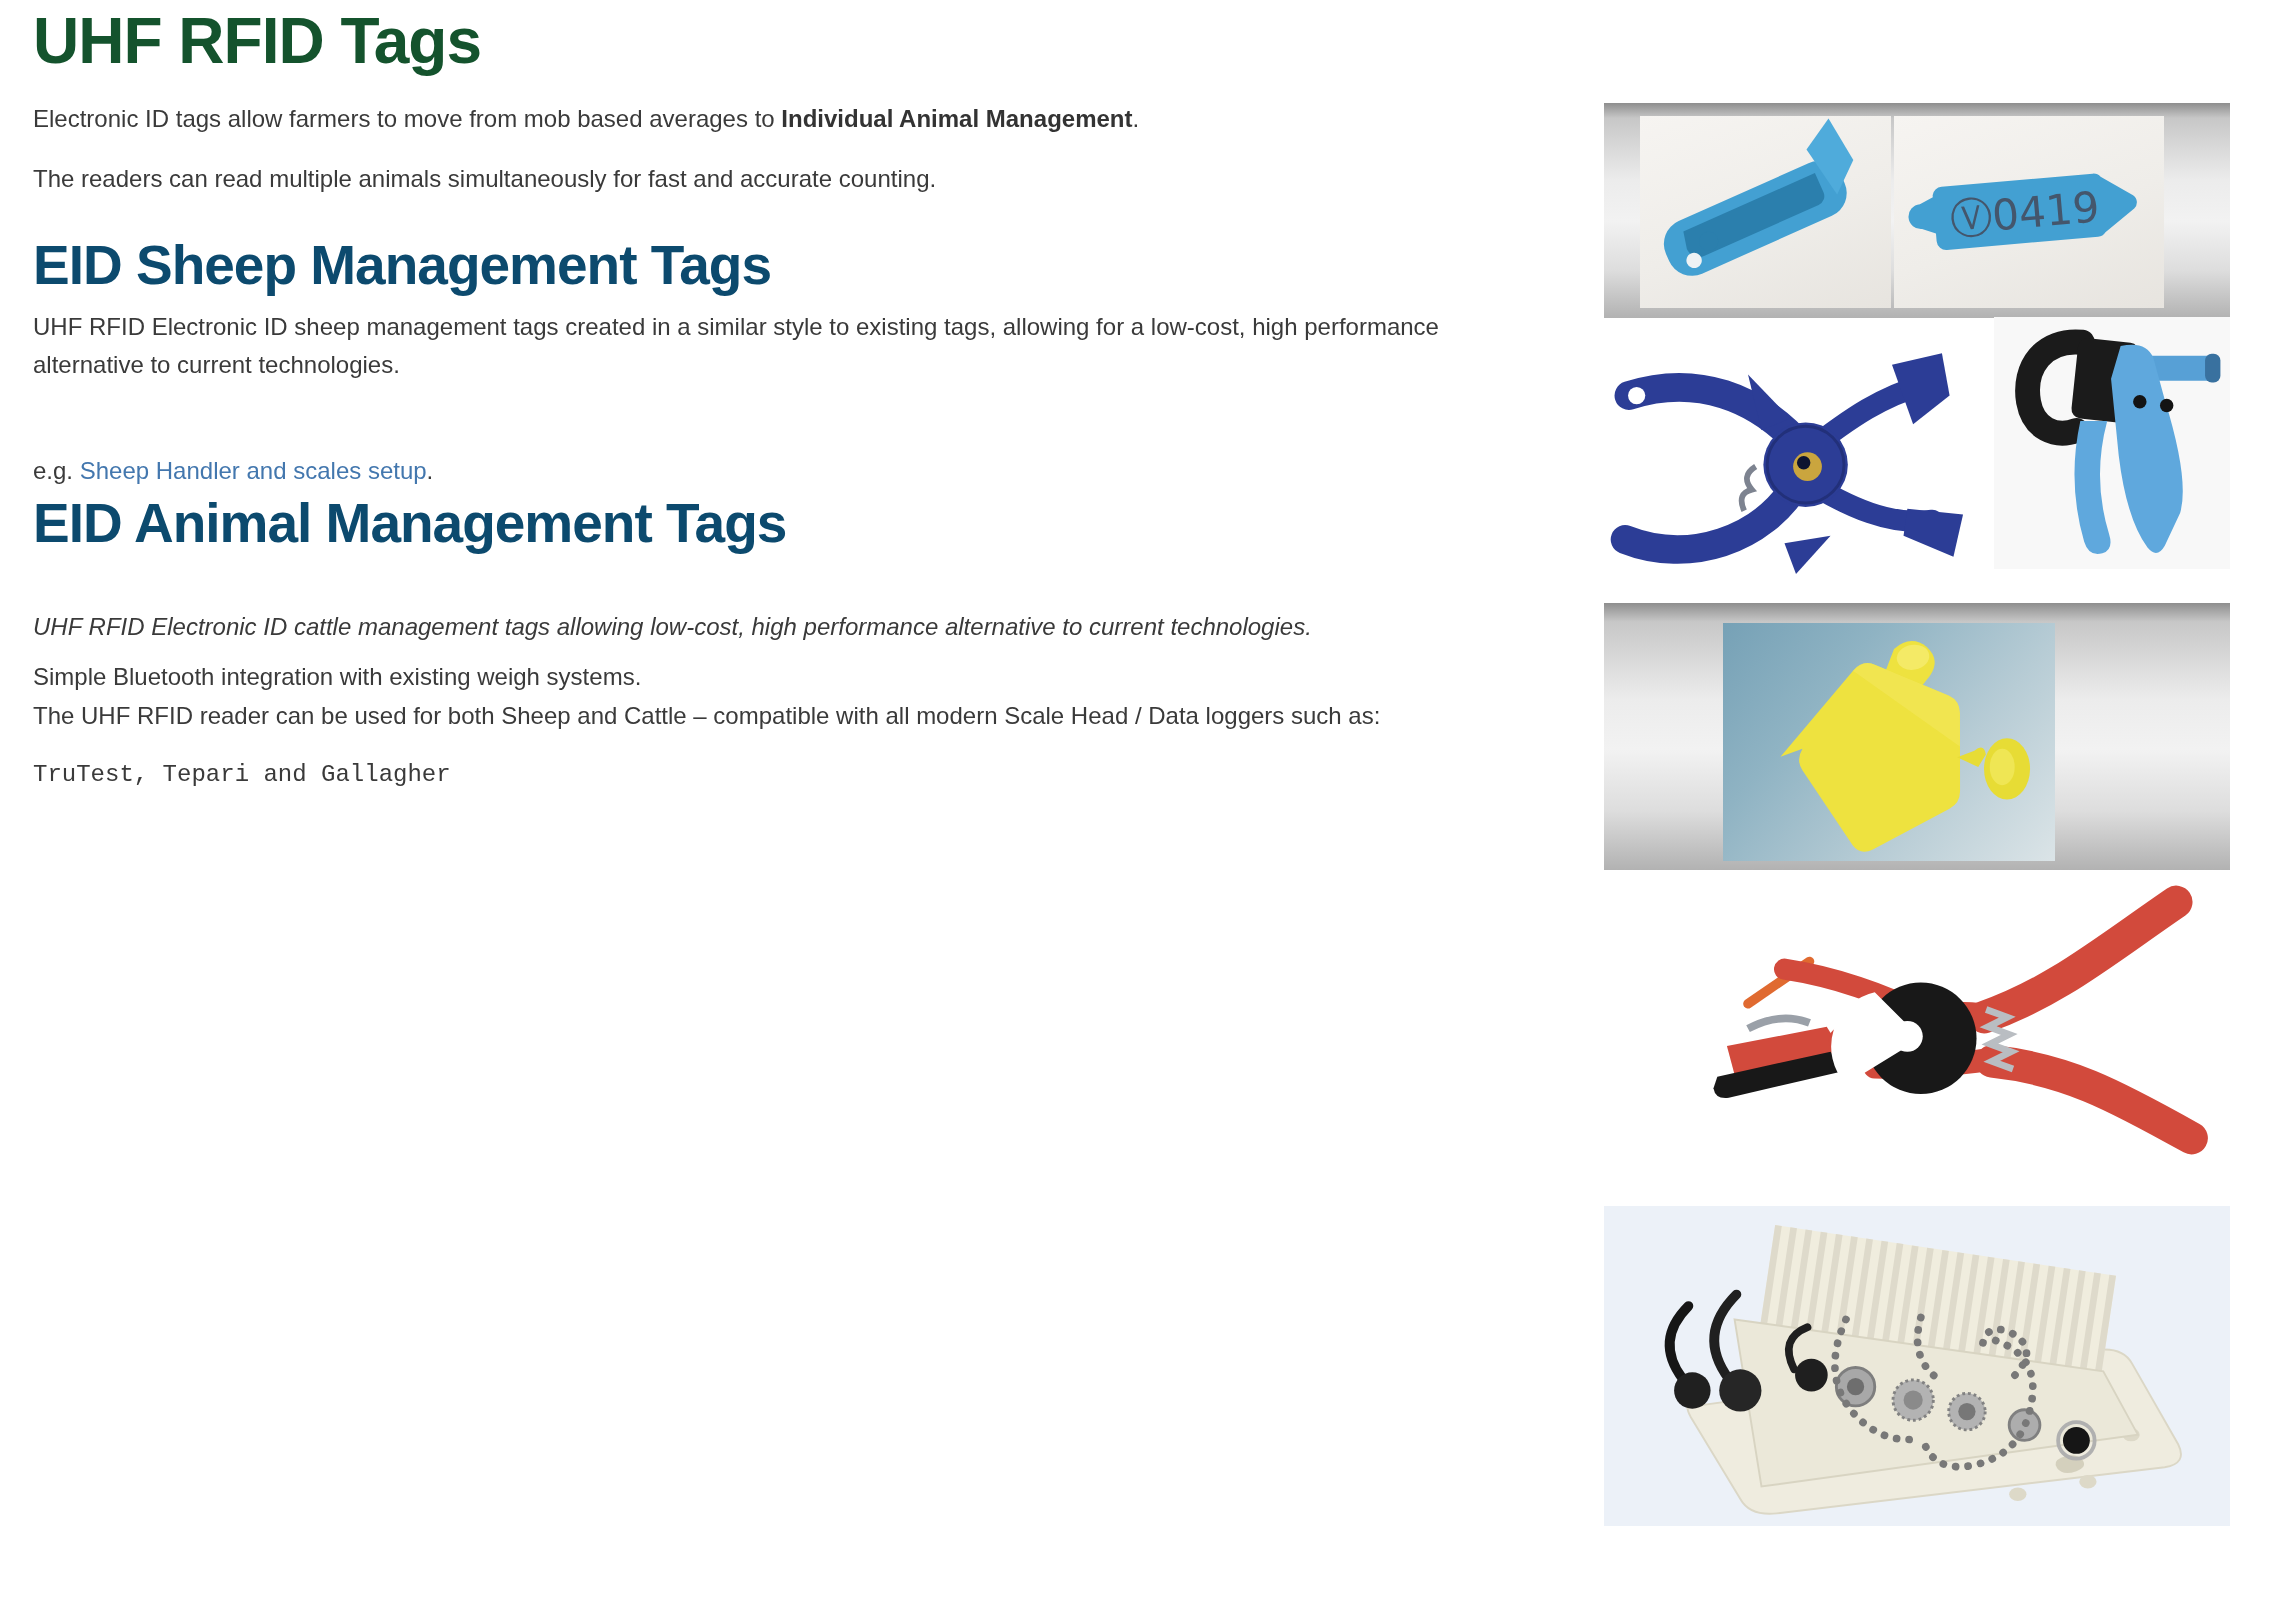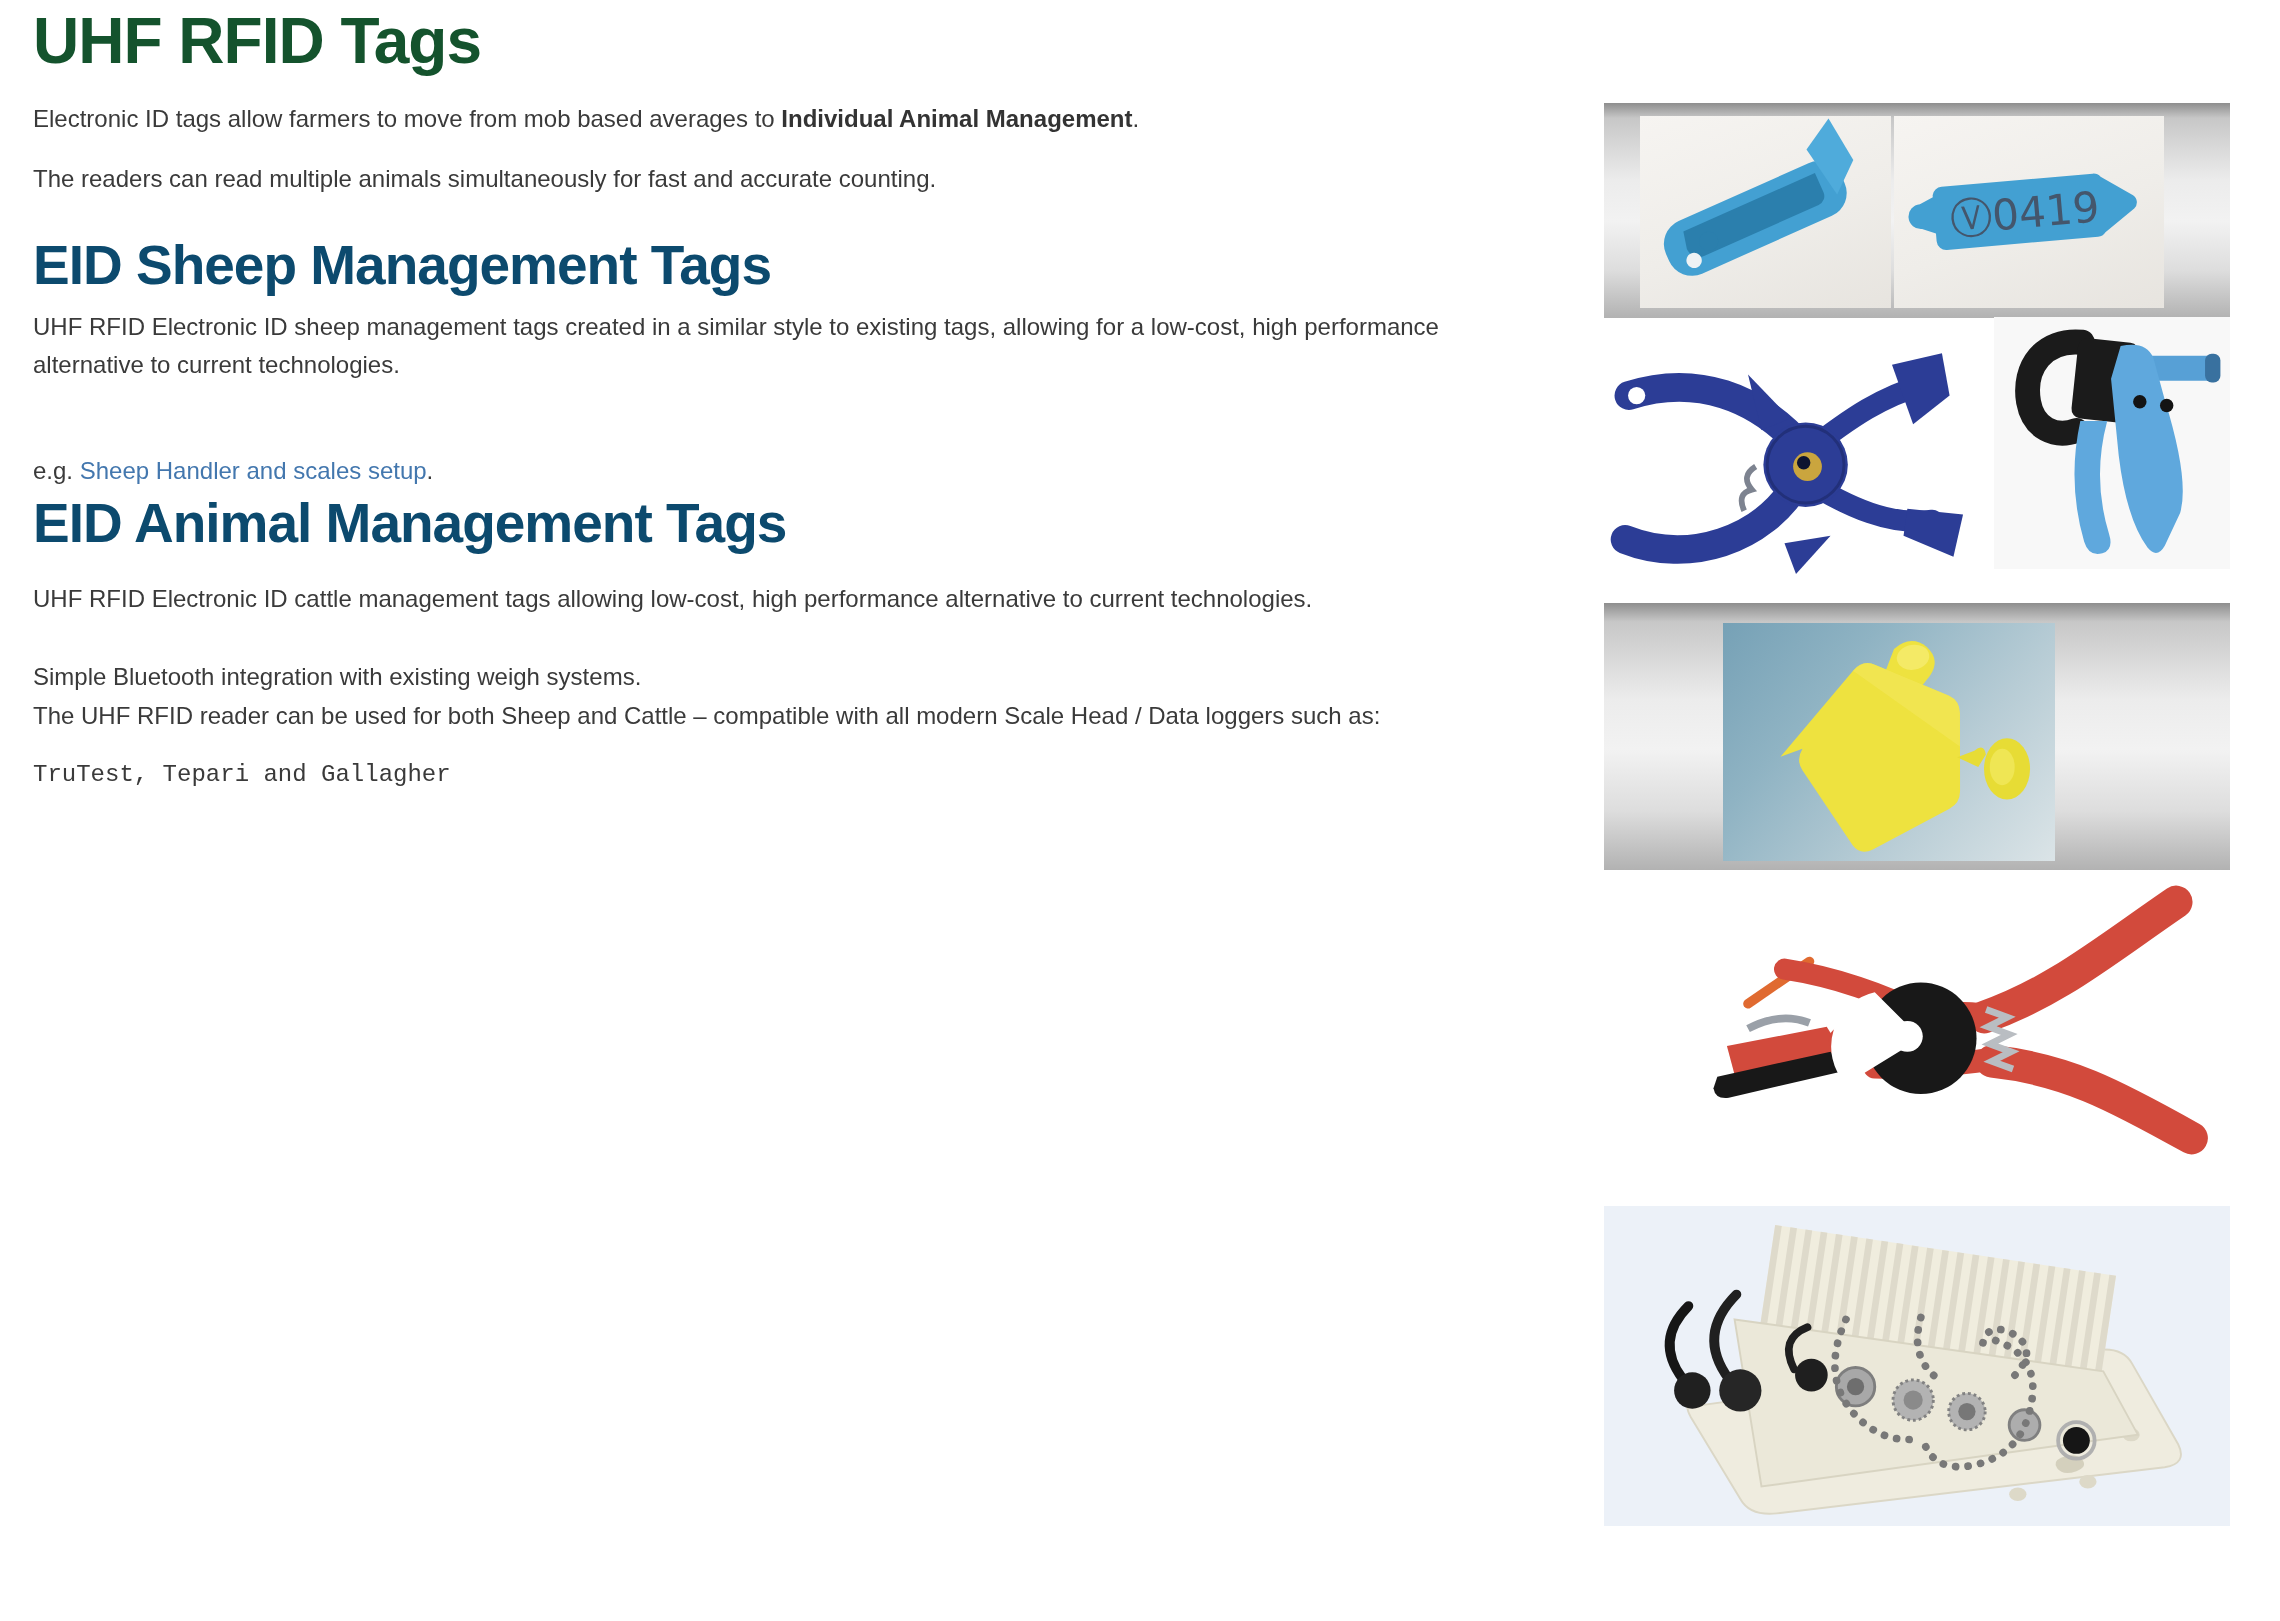--- a/index.html
+++ b/index.html
@@ -11,21 +11,21 @@
                  font-weight:700; color:#14532d; letter-spacing:-1px; white-space:nowrap; }
   .text-col h2 { position:absolute; left:0; font-size:55px; line-height:1.15;
                  font-weight:700; color:#0c4a6e; letter-spacing:-1px; white-space:nowrap; }
   .text-col p  { position:absolute; left:0; width:1479px; font-size:24px; line-height:38px; color:#3A3A3A; }
   #p-intro-1 { top:100px; }
   #p-intro-2 { top:160px; }
   #h-sheep   { top:234px; }
   #p-sheep   { top:308px; }
   #p-example { top:420px;margin-top:32px; }
   #h-cattle  { top:492px; }
-  #p-cattle-1 { top:580px; }
+  #p-cattle-1 { top:608px;font-style:italic; }
   #p-cattle-2 { top:658px; }
   #p-cattle-3 { top:697px; }
   #p-cattle-4 { top:756px;font-family:Liberation Mono, monospace; }
   strong { font-weight:700; color:#333333;margin-top:18px; }
   a.link { color:#4377AE; text-decoration:none; cursor:pointer; }
 
   figure { position:absolute; overflow:hidden; }
   .gray-frame { background:linear-gradient(180deg,#8e8e8e 0%,#c7c7c7 7%,#ececec 36%,#f2f2f2 55%,#dddddd 78%,#b2b2b2 100%); }
   .inset { position:absolute; }
   .paper { background:linear-gradient(160deg,#f6f4f1 0%,#efede9 55%,#e7e4df 100%); }

